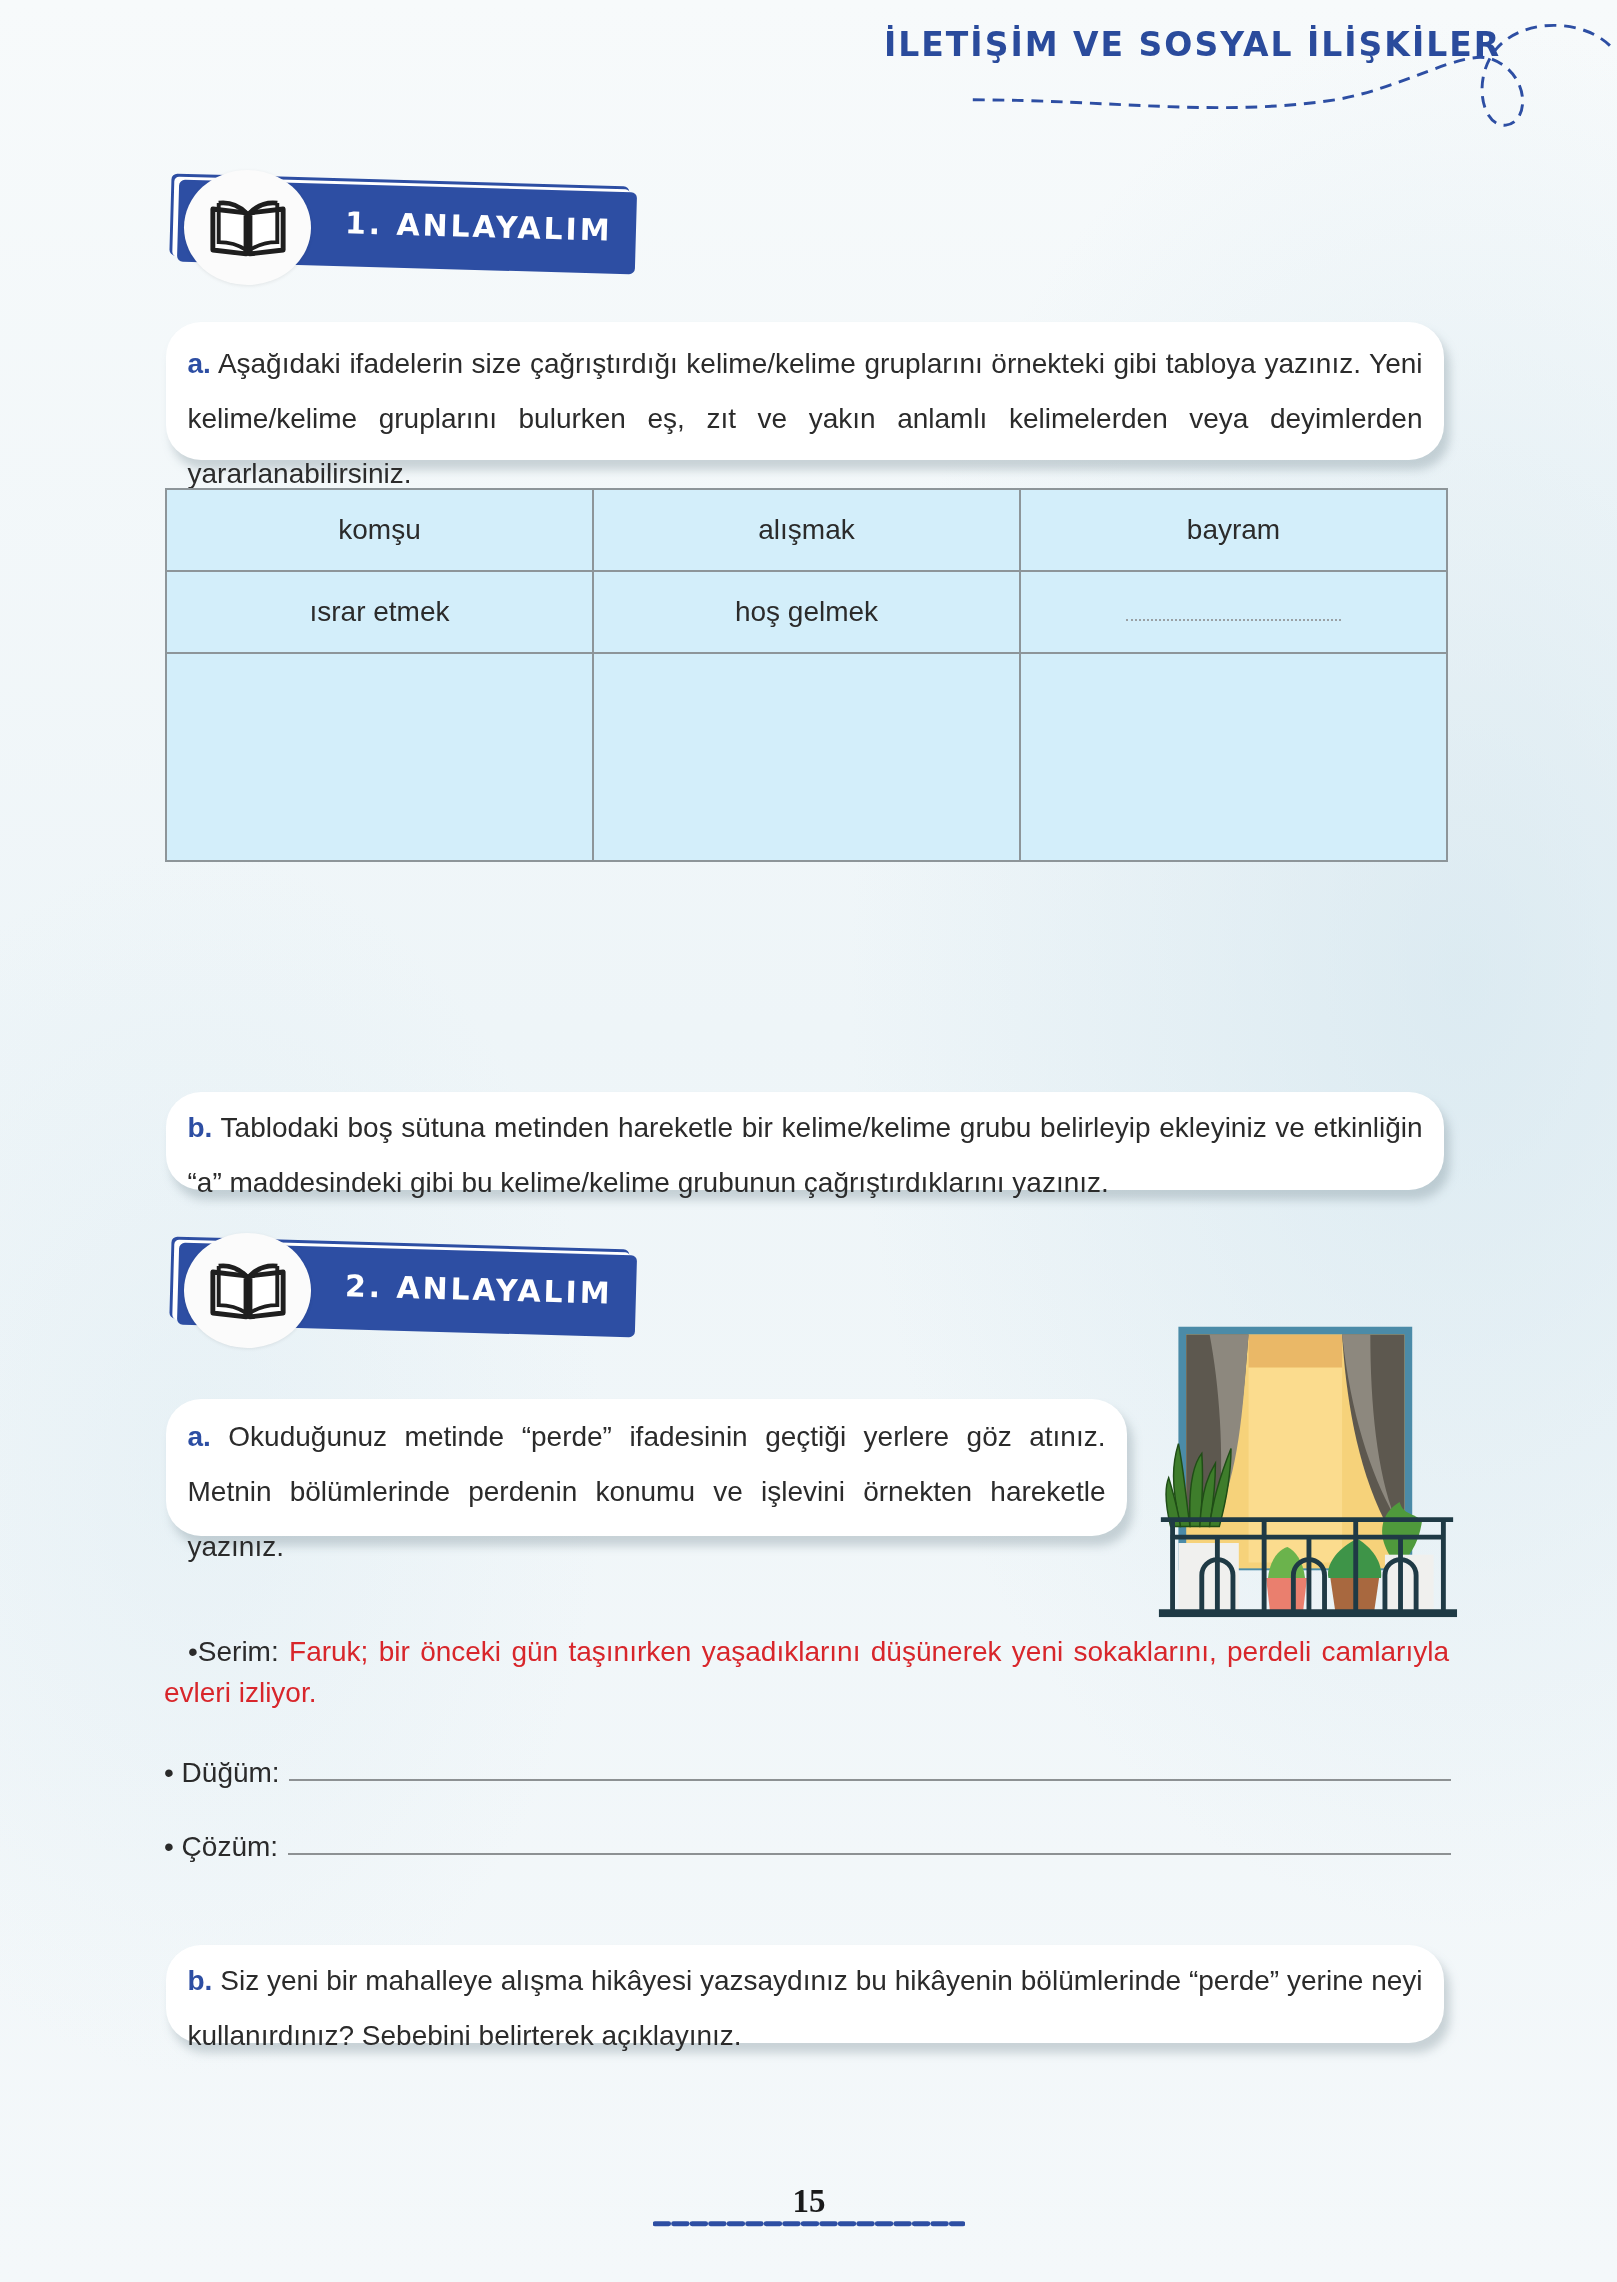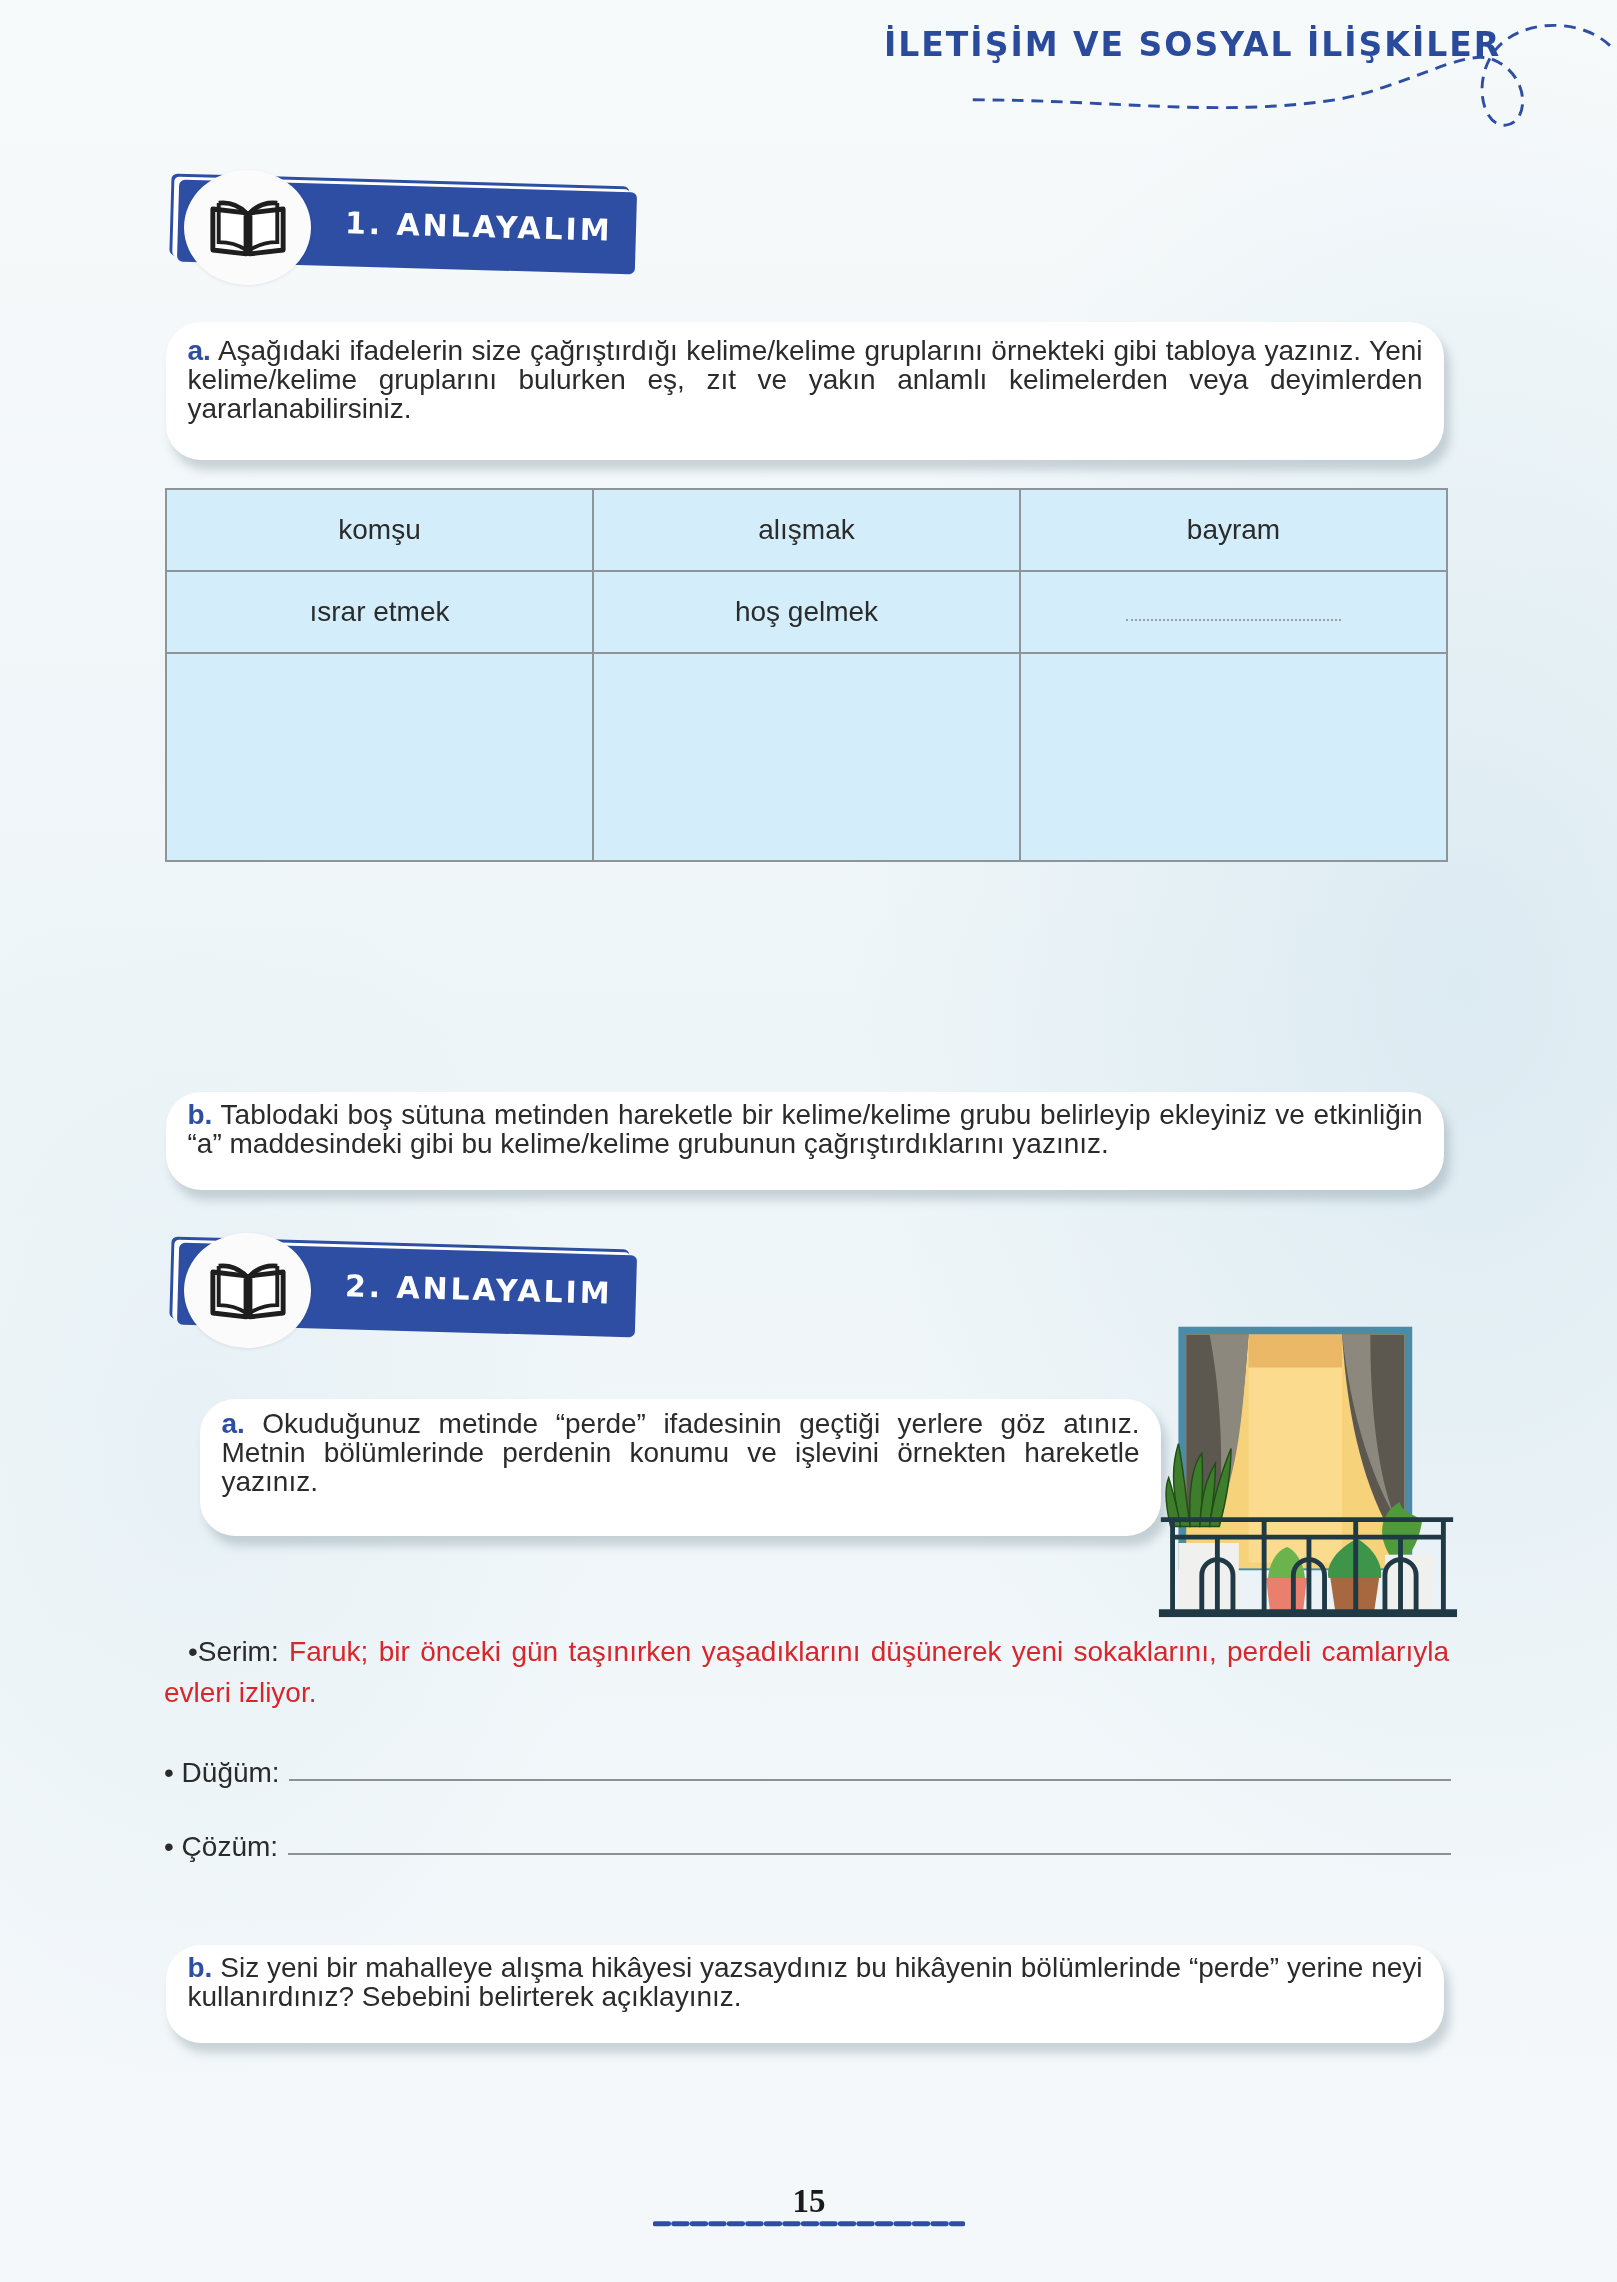--- a/index.html
+++ b/index.html
@@ -41,21 +41,21 @@
     font-family: "DejaVu Sans", sans-serif; font-weight: 700;
     color: #ffffff; font-size: 30px; letter-spacing: 2.9px;
     transform: rotate(1.6deg);
   }
 
   
   .card {
     position: absolute; background: #ffffff; border-radius: 35px;
     box-shadow: 5.9px 9.8px 9.8px rgba(120,140,150,0.35);
     font-family: "Liberation Sans", sans-serif;
-    font-size: 28px; line-height: 29px; color: #2b2b2b;
+    font-size: 28px; line-height: 55px; color: #2b2b2b;
     text-align: justify;
   }
   .card .letter { color: #2d4ea3; font-weight: 700; }
 
   
   .word-table {
     position: absolute; left: 165px; top: 488px; width: 1283px;
     border-collapse: collapse; background: #d3eefa;
     font-family: "Liberation Sans", sans-serif;
   }
@@ -155,21 +155,21 @@
       <path d="M78 10 L78 52 L44 56 L44 14 Z" fill="#fff" stroke="#1e1e1e" stroke-width="5" stroke-linejoin="round"></path>
       <path d="M12 4 Q28 2 40 14" fill="none" stroke="#1e1e1e" stroke-width="5"></path>
       <path d="M72 4 Q56 2 44 14" fill="none" stroke="#1e1e1e" stroke-width="5"></path>
       <path d="M12 4 L12 44 Q28 44 40 52" fill="none" stroke="#1e1e1e" stroke-width="4"></path>
       <path d="M72 4 L72 44 Q56 44 44 52" fill="none" stroke="#1e1e1e" stroke-width="4"></path>
     </svg>
   </div>
   <div class="label">2. ANLAYALIM</div>
 </div>
 
-<div class="card" style="left:166px; top:1399px; width:961px; height:137px; padding:9.8px 21.5px 0 21.5px;margin-left:34px;">
+<div class="card" style="left:166px; top:1399px; width:961px; height:137px; padding:9.8px 21.5px 0 21.5px;">
   <span class="letter">a.</span>
   <span>Okuduğunuz metinde “perde” ifadesinin geçtiği yerlere göz atınız. Metnin bölümlerinde perdenin konumu ve işlevini örnekten hareketle yazınız.</span>
 </div>
 
 <svg class="window-illus" viewBox="0 0 320 310">
 
   <rect x="28" y="10" width="240" height="250" fill="#4b8ba8"></rect>
   <rect x="36" y="18" width="224" height="240" fill="#f6d27a"></rect>
   <rect x="100" y="18" width="96" height="34" fill="#eab867"></rect>
   <rect x="100" y="52" width="96" height="200" fill="#fbdc8e"></rect>

